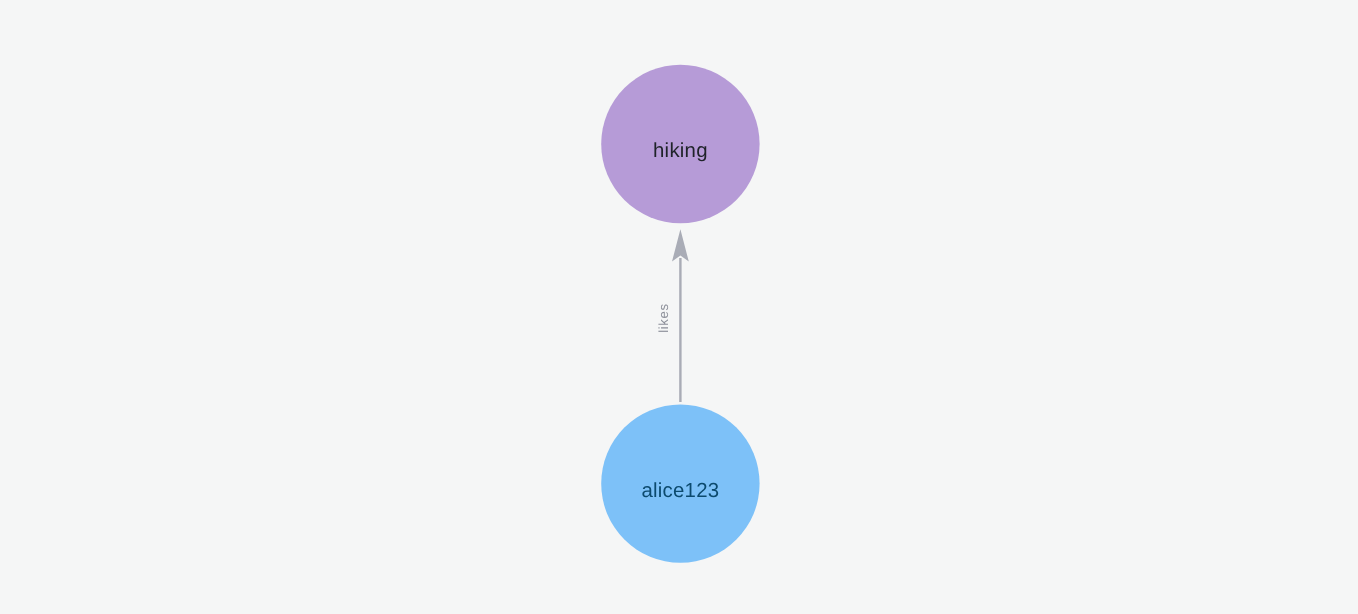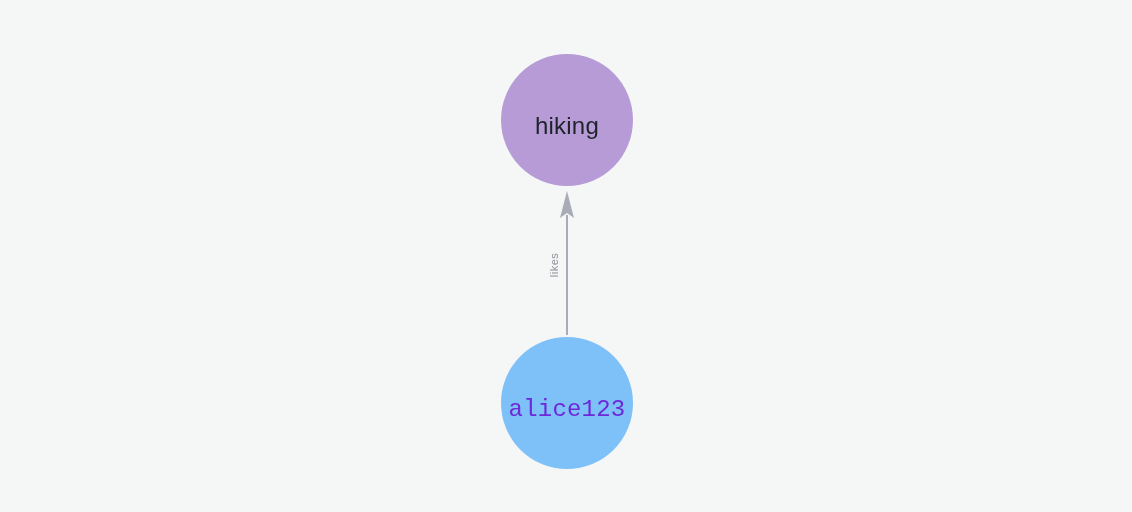--- a/index.html
+++ b/index.html
@@ -20,21 +20,21 @@
     height: 132px;
     border-radius: 50%;
     display: flex;
     align-items: center;
     justify-content: center;
     cursor: pointer;
   }
   .node-top { left: 501px; top: 54px; }
   .node-bottom { left: 501px; top: 337px; }
   .node-label {
-    font-size: 24px;
+    font-size: 17px;
     color: #1f2329;
     letter-spacing: 0.2px;
     user-select: none;
     margin-top: 12px;
   }
   .edge-svg {
     position: absolute;
     left: 555px;
     top: 185px;
     width: 24px;
@@ -62,16 +62,16 @@
   </div>
 
   <svg class="edge-svg" viewBox="0 0 24 155">
     <line x1="12" y1="30" x2="12" y2="150" stroke-width="2" style="stroke: rgb(169, 172, 182);"></line>
     <polygon points="12,6 19,33 12,28 5,33" style="fill: rgb(169, 172, 182);"></polygon>
   </svg>
 
   <span class="edge-label" style="color: rgb(141, 144, 154);">likes</span>
 
   <div class="node node-bottom" style="background: rgb(125, 193, 248);">
-    <span class="node-label" style="color: #6d28d9; font-family: Liberation Mono, monospace;">alice123</span>
+    <span class="node-label" style="color: #0c4a6e;">alice123</span>
   </div>
 
 </div>
 
 </body></html>

